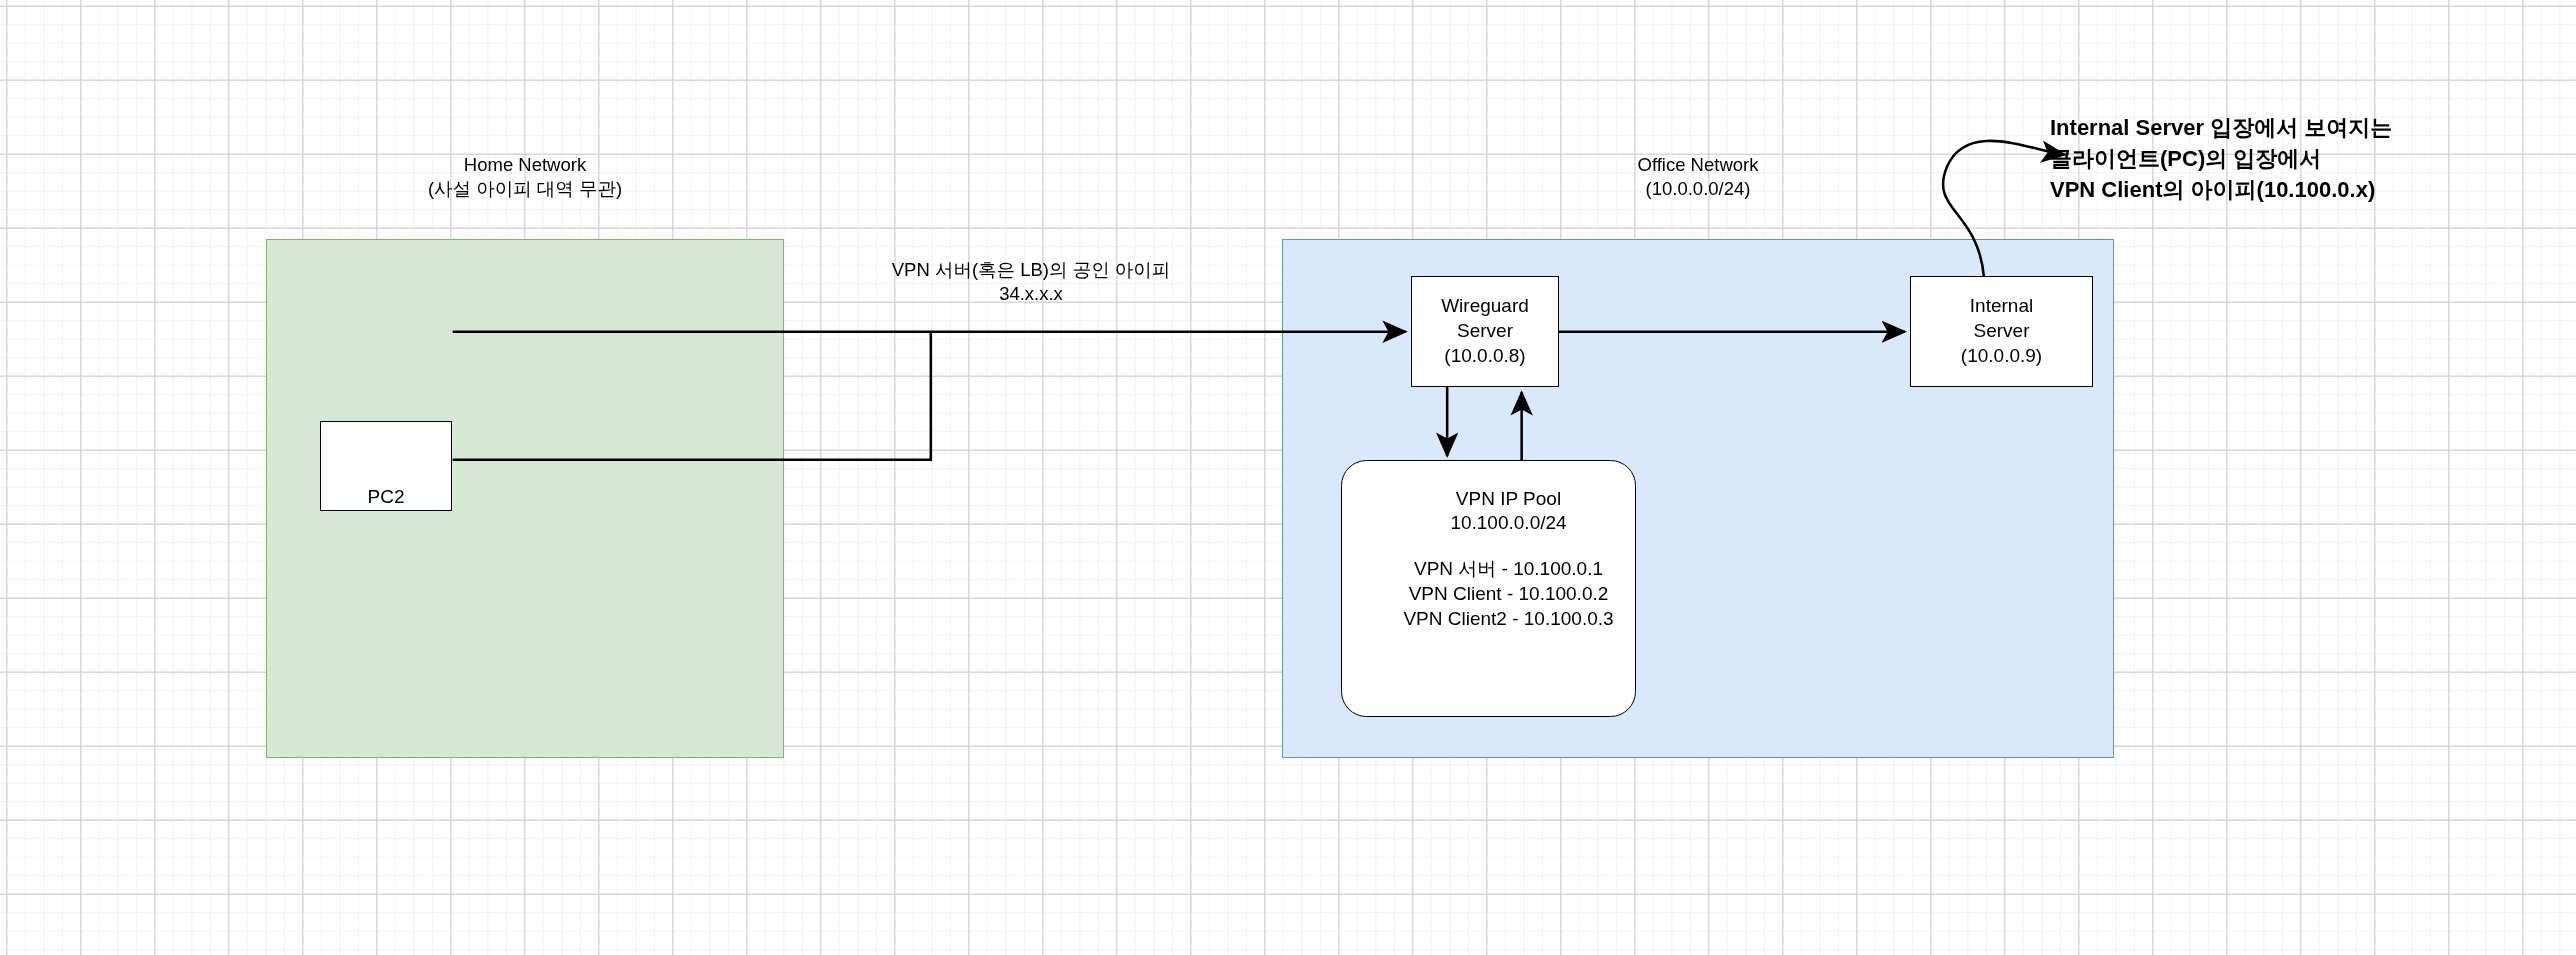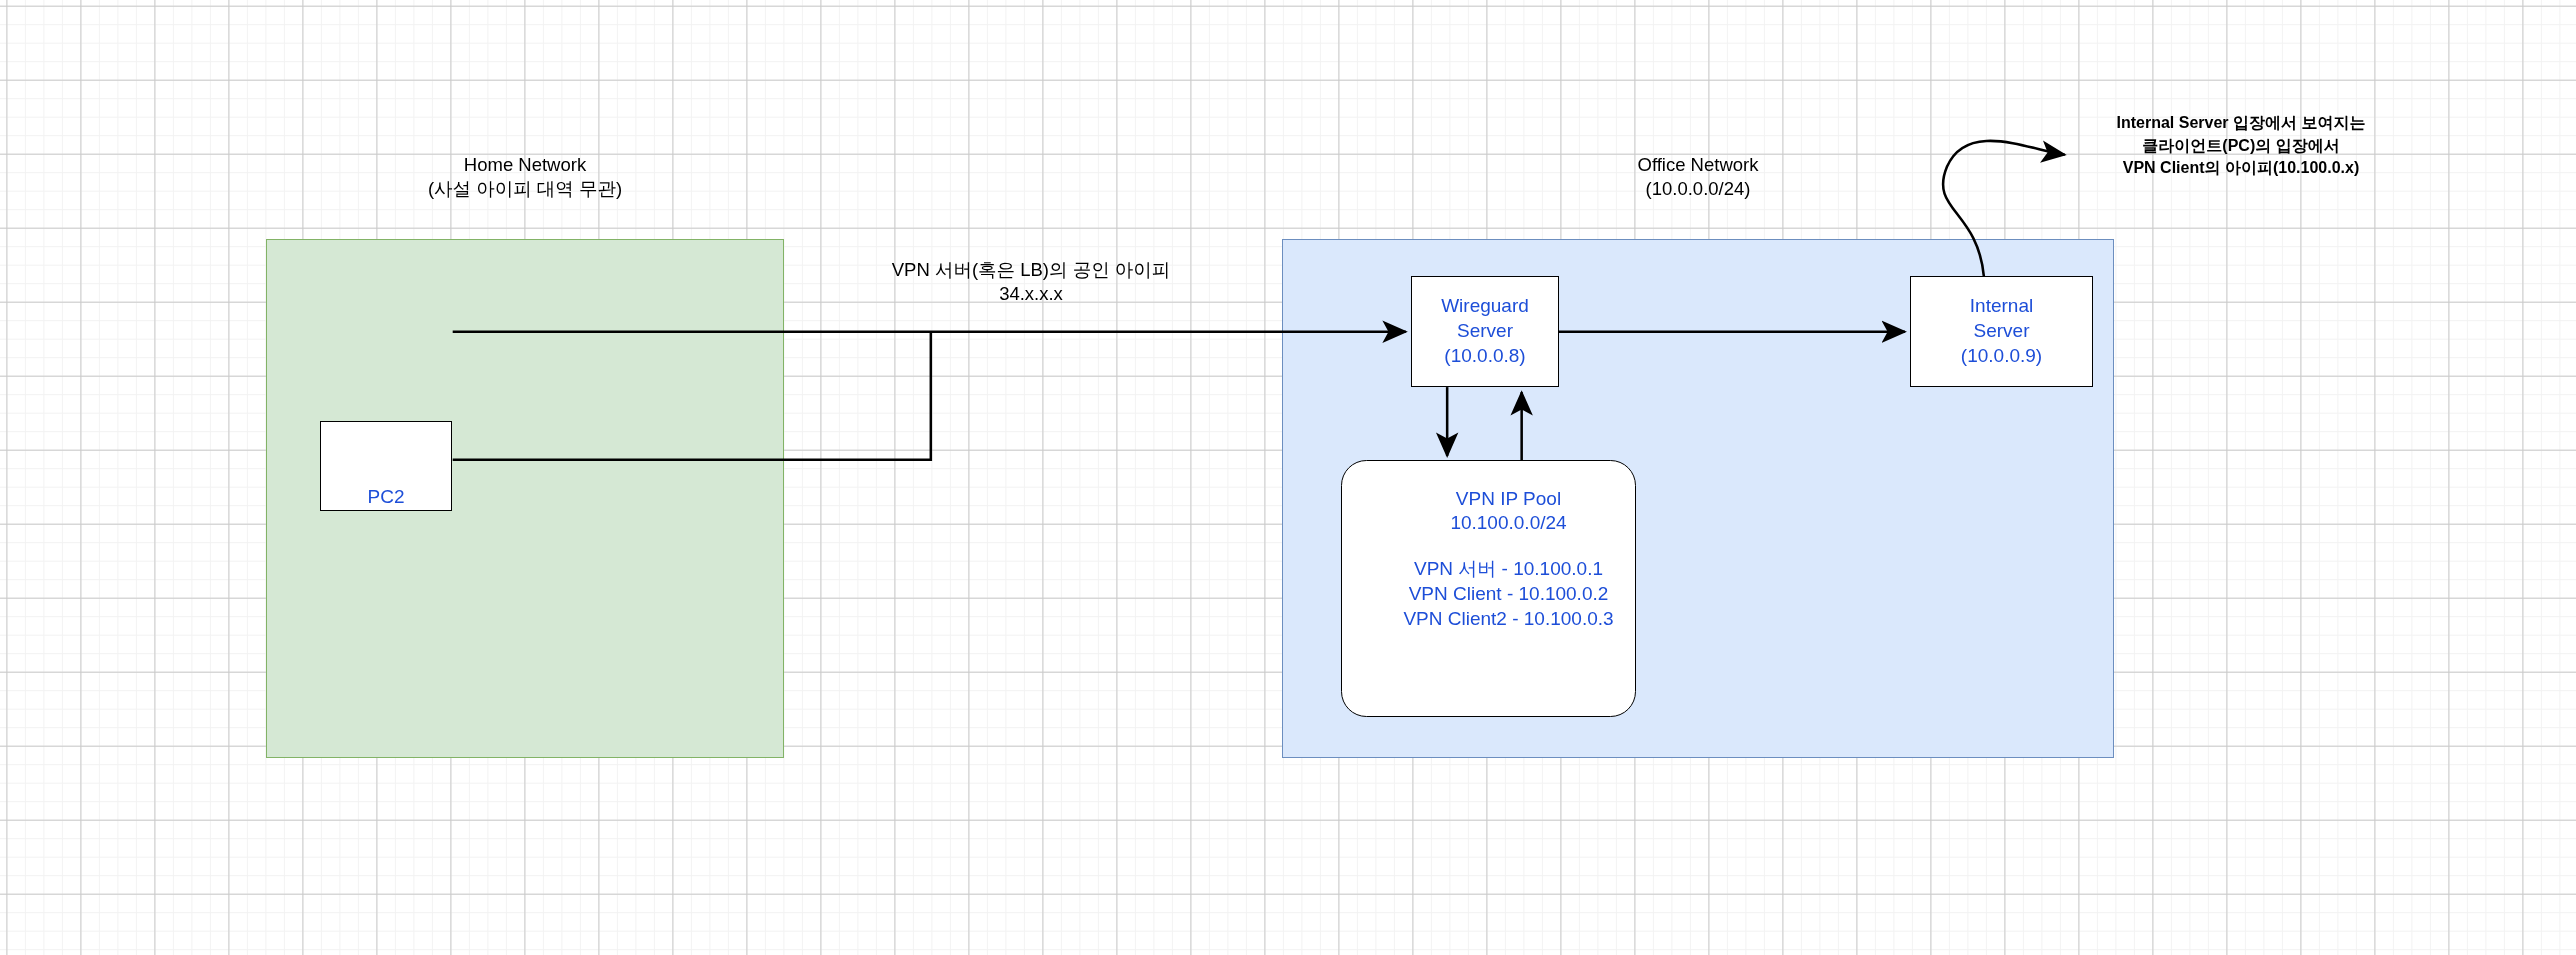--- a/index.html
+++ b/index.html
@@ -52,21 +52,21 @@
   }
   .node {
     position: absolute;
     box-sizing: border-box;
     background: #ffffff;
     border: 1.9px solid #000000;
     display: flex;
     flex-direction: column;
     align-items: center;
     justify-content: center;
-    color: #1d4ed8;
+    color: #000000;
     font-size: 19px;
     line-height: 1.30;
     text-align: center;
     white-space: nowrap;
   }
   .node-pc   { left: 320px; top: 292px;  width: 132px; height: 78px; }
   .node-pc2  { left: 320px; top: 421px;  width: 132px; height: 90px; justify-content: flex-end; }
   .node-wg   { left: 1411px; top: 276px; width: 148px; height: 111px; }
   .node-int  { left: 1910px; top: 276px; width: 183px; height: 111px; }
   .node-pool {
@@ -95,23 +95,23 @@
     text-align: center;
     color: #000000;
     font-size: 18.5px;
     line-height: 1.32;
     white-space: nowrap;
   }
   .callout {
     position: absolute;
     left: 2050px; top: 112px;
     width: 382px;
-    text-align: center;
+    text-align: left;
     color: #000000;
-    font-size: 16px;
+    font-size: 22px;
     font-weight: bold;
     line-height: 1.42;
     white-space: nowrap;
   }
 </style>
 </head>
 <body>
 
 <div id="canvas">
 

